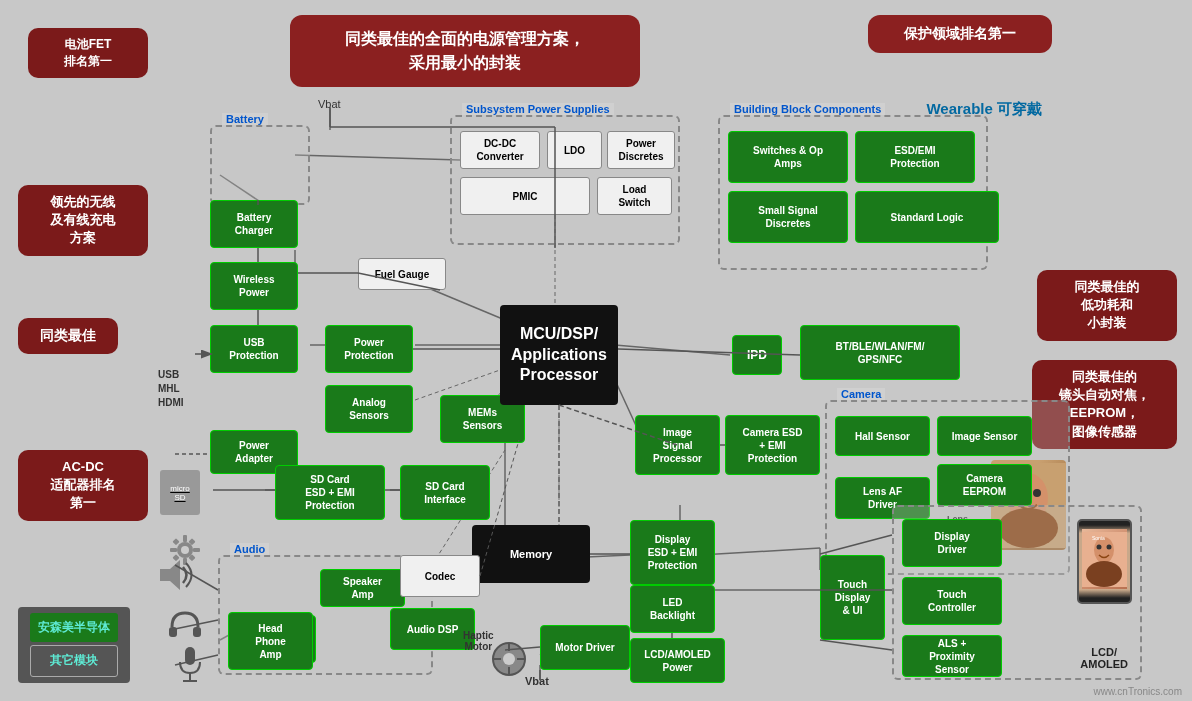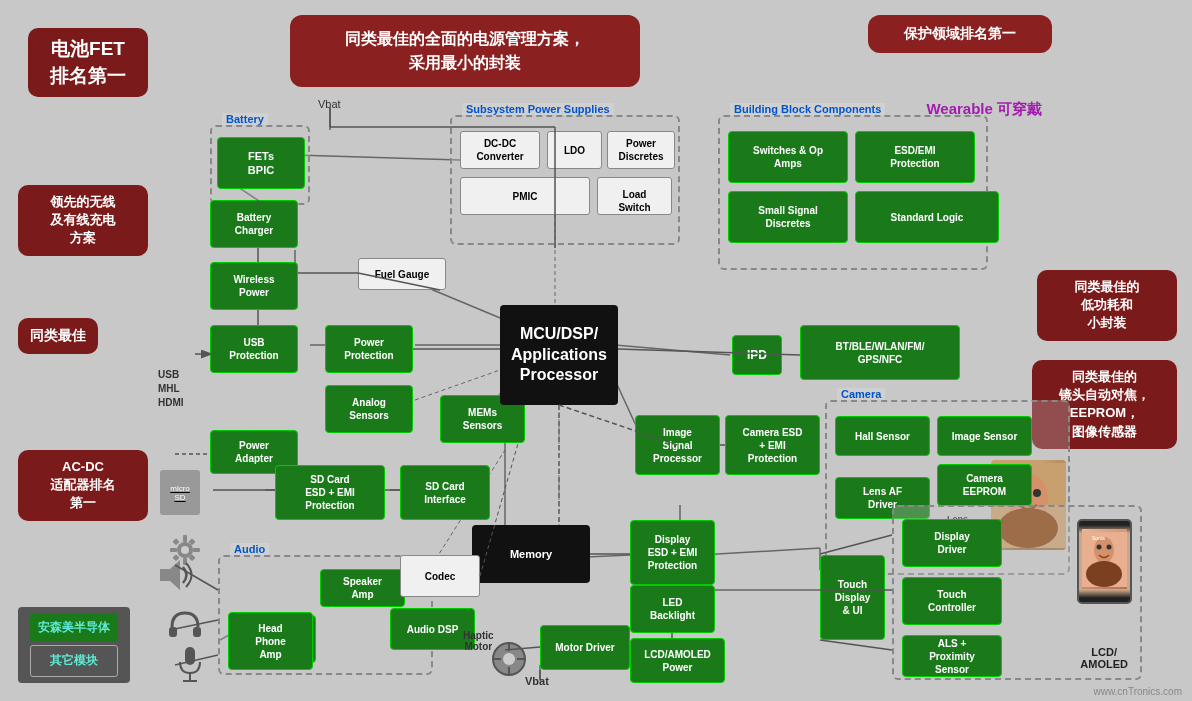--- a/index.html
+++ b/index.html
@@ -152,21 +152,21 @@
       font-weight: bold;
       text-align: center;
     }
 
     .wearable-text {
       position: absolute;
       top: 100px;
       right: 150px;
       font-size: 15px;
       font-weight: bold;
-      color: #a21caf;
+      color: #0369a1;
     }
 
     .blue-text {
       color: #0055cc;
       font-weight: bold;
     }
 
     
     .ipd-block {
       position: absolute;
@@ -283,29 +283,29 @@
 </div>
 
 <div class="callout-top-right">
   <span>保护领域排名第一</span>
 </div>
 
 <div class="wearable-text">
   <span>Wearable  可穿戴</span>
 </div>
 
-<div class="callout" style="top:28px; left:28px; width:120px; font-size:19px;">
+<div class="callout" style="top:28px; left:28px; width:120px; font-size:12px;">
   <span>电池FET<br>排名第一</span>
 </div>
 
 <div class="callout" style="top:185px; left:18px; width:130px; font-size:13px;">
   <span>领先的无线<br>及有线充电<br>方案</span>
 </div>
 
-<div class="callout" style="top:318px; left:18px; width:80px; font-size:14px;">
+<div class="callout" style="top:318px; left:18px; width:100px; font-size:14px;">
   <span>同类最佳</span>
 </div>
 
 <div class="callout" style="top:450px; left:18px; width:130px; font-size:13px;">
   <span>AC-DC<br>适配器排名<br>第一</span>
 </div>
 
 <div class="callout" style="top:270px; right:15px; width:140px; font-size:13px;">
   <span>同类最佳的<br>低功耗和<br>小封装</span>
 </div>
@@ -314,23 +314,20 @@
   <span>同类最佳的<br>镜头自动对焦，<br>EEPROM，<br>图像传感器</span>
 </div>
 
 <div style="position:absolute; top:98px; left:318px; font-size:11px; color:#333;">
   <span>Vbat</span>
 </div>
 
 <div class="dashed-container" style="top:125px; left:210px; width:100px; height:80px;">
   <span class="dashed-container-title blue-text">Battery</span>
 
-  <div class="green-block" style="position:relative; left:5px; top:10px; width:88px; height:52px; font-size:11px;">
-    <span>FETs<br>BPIC</span>
-  </div>
 </div>
 
 <div class="dashed-container" style="top:115px; left:450px; width:230px; height:130px;">
   <span class="dashed-container-title blue-text">Subsystem Power Supplies</span>
 
   <div class="white-block" style="left:8px; top:14px; width:80px; height:38px; font-size:10px;">
     <span>DC-DC<br>Converter</span>
   </div>
 
   <div class="white-block" style="left:95px; top:14px; width:55px; height:38px;">
@@ -338,21 +335,21 @@
   </div>
 
   <div class="white-block" style="left:155px; top:14px; width:68px; height:38px;">
     <span>Power<br>Discretes</span>
   </div>
 
   <div class="white-block" style="left:8px; top:60px; width:130px; height:38px;">
     <span>PMIC</span>
   </div>
 
-  <div class="white-block" style="left:145px; top:60px; width:75px; height:38px;align-items:flex-end;">
+  <div class="white-block" style="left:145px; top:60px; width:75px; height:38px;">
     <span>Load<br>Switch</span>
   </div>
 </div>
 
 <div class="dashed-container" style="top:115px; left:718px; width:270px; height:155px;">
   <span class="dashed-container-title blue-text">Building Block Components</span>
 
   <div class="green-block" style="left:8px; top:14px; width:120px; height:52px;">
     <span>Switches &amp; Op<br>Amps</span>
   </div>

